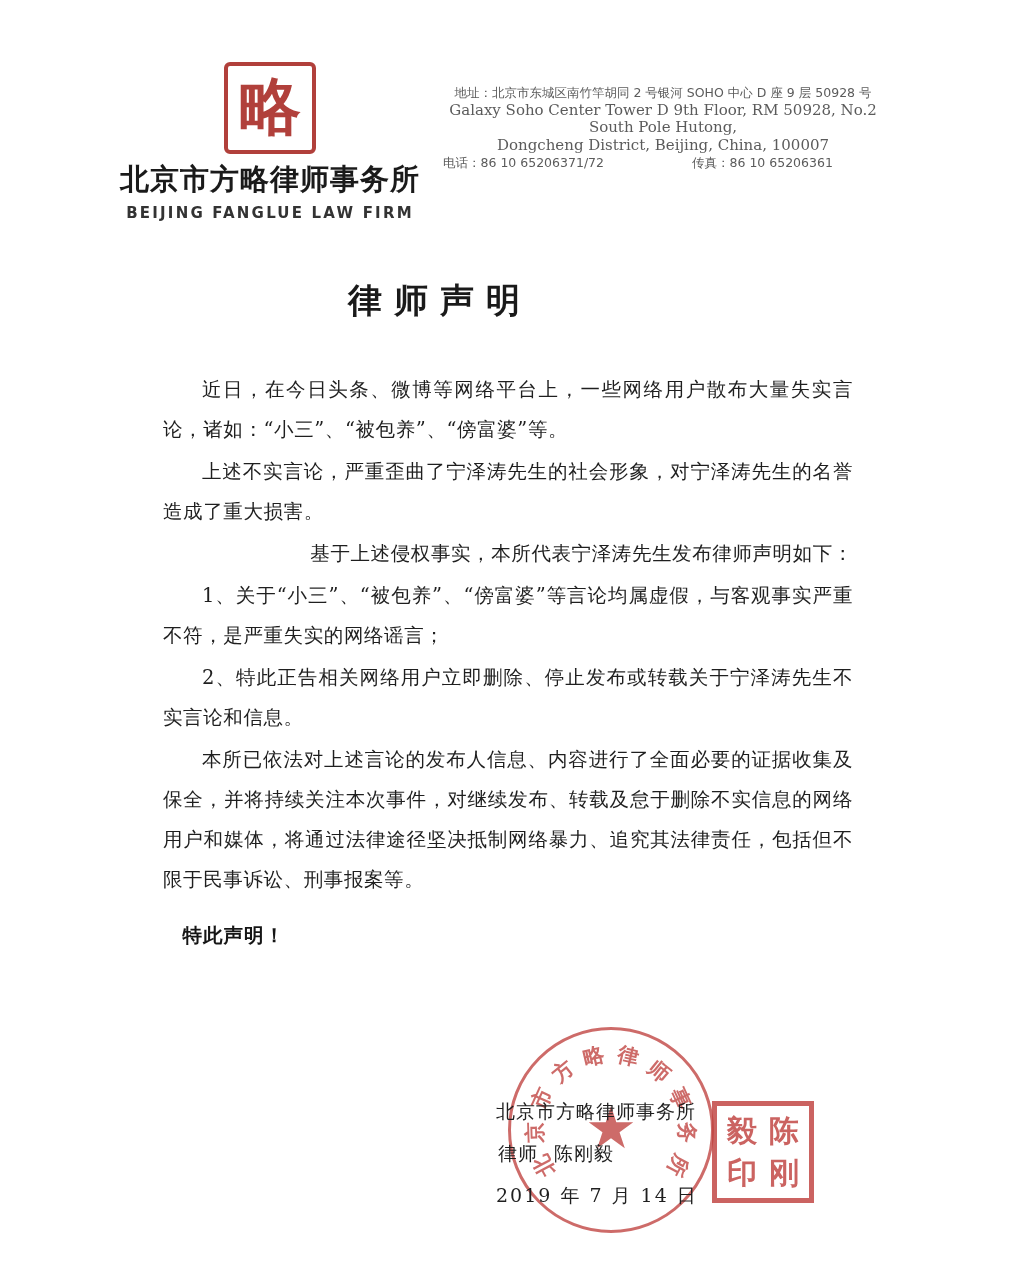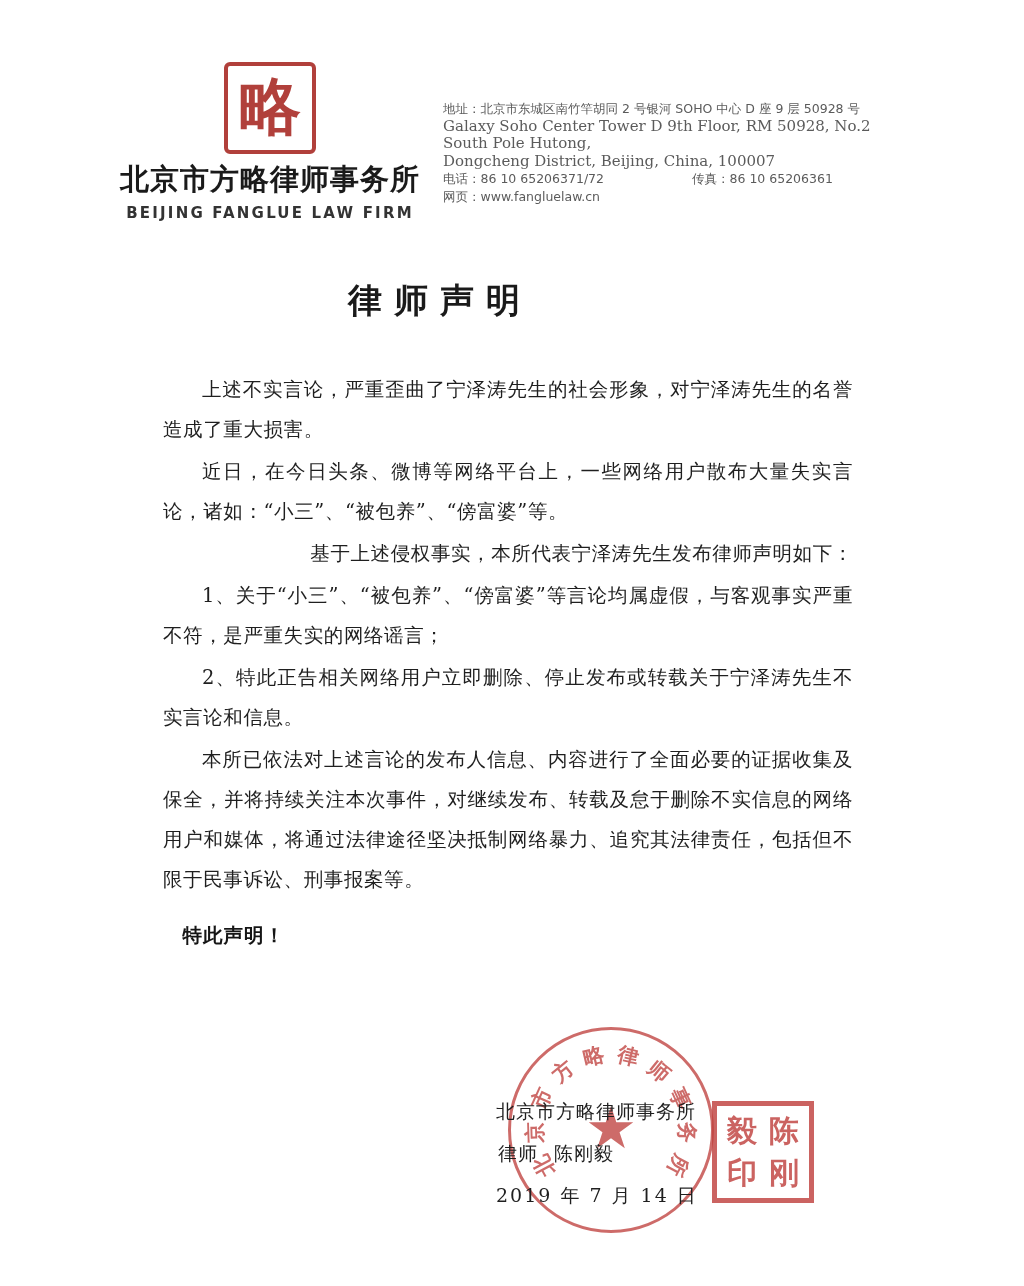--- a/index.html
+++ b/index.html
@@ -71,25 +71,26 @@
     font-weight: 700;
     letter-spacing: 2.2px;
     color: #333333;
     margin-top: 4px;
     white-space: nowrap;
   }
 
   .contact {
     position: absolute;
     left: 443px;
-    top: 38px;
+    top: 22px;
     width: 440px;
     color: #5b5b5b;
     font-size: 12.5px;
     line-height: 17.5px;
+    text-align: center;
   }
   .contact .row-cn {
     font-family: "DejaVu Sans", "Liberation Sans", sans-serif;
     font-size: 12.5px;
   }
   .contact .row-en {
     font-family: "DejaVu Serif", "Liberation Serif", serif;
     font-size: 15px;
   }
   .contact .phone-row {
@@ -248,30 +249,29 @@
     </div>
 
     <div class="contact">
       <div class="row-cn">地址：北京市东城区南竹竿胡同 2 号银河 SOHO 中心 D 座 9 层 50928 号</div>
       <div class="row-en">Galaxy Soho Center Tower D 9th Floor, RM 50928, No.2 South Pole Hutong,</div>
       <div class="row-en">Dongcheng District, Beijing, China, 100007</div>
       <div class="phone-row">
         <span>电话：86 10 65206371/72</span>
         <span class="fax">传真：86 10 65206361</span>
       </div>
-      <div class="row-cn">网页：www.fangluelaw.cn</div>
     </div>
 
   </div>
 
   <div class="doc-title">律师声明</div>
 
   <div class="body-text">
+    <p class="para indent">近日，在今日头条、微博等网络平台上，一些网络用户散布大量失实言论，诸如：“小三”、“被包养”、“傍富婆”等。</p>
     <p class="para indent">上述不实言论，严重歪曲了宁泽涛先生的社会形象，对宁泽涛先生的名誉造成了重大损害。</p>
-    <p class="para indent">近日，在今日头条、微博等网络平台上，一些网络用户散布大量失实言论，诸如：“小三”、“被包养”、“傍富婆”等。</p>
     <p class="para indent last-line-left">基于上述侵权事实，本所代表宁泽涛先生发布律师声明如下：</p>
     <p class="para indent">1、关于“小三”、“被包养”、“傍富婆”等言论均属虚假，与客观事实严重不符，是严重失实的网络谣言；</p>
     <p class="para indent">2、特此正告相关网络用户立即删除、停止发布或转载关于宁泽涛先生不实言论和信息。</p>
     <p class="para indent">本所已依法对上述言论的发布人信息、内容进行了全面必要的证据收集及保全，并将持续关注本次事件，对继续发布、转载及怠于删除不实信息的网络用户和媒体，将通过法律途径坚决抵制网络暴力、追究其法律责任，包括但不限于民事诉讼、刑事报案等。</p>
     <p class="statement">特此声明！</p>
   </div>
 
   <div class="round-seal">
     <div class="arc-text">
         <span style="transform: rotate(-118deg) translate(0px, -76px) translate(-50%, -50%);">北</span>

